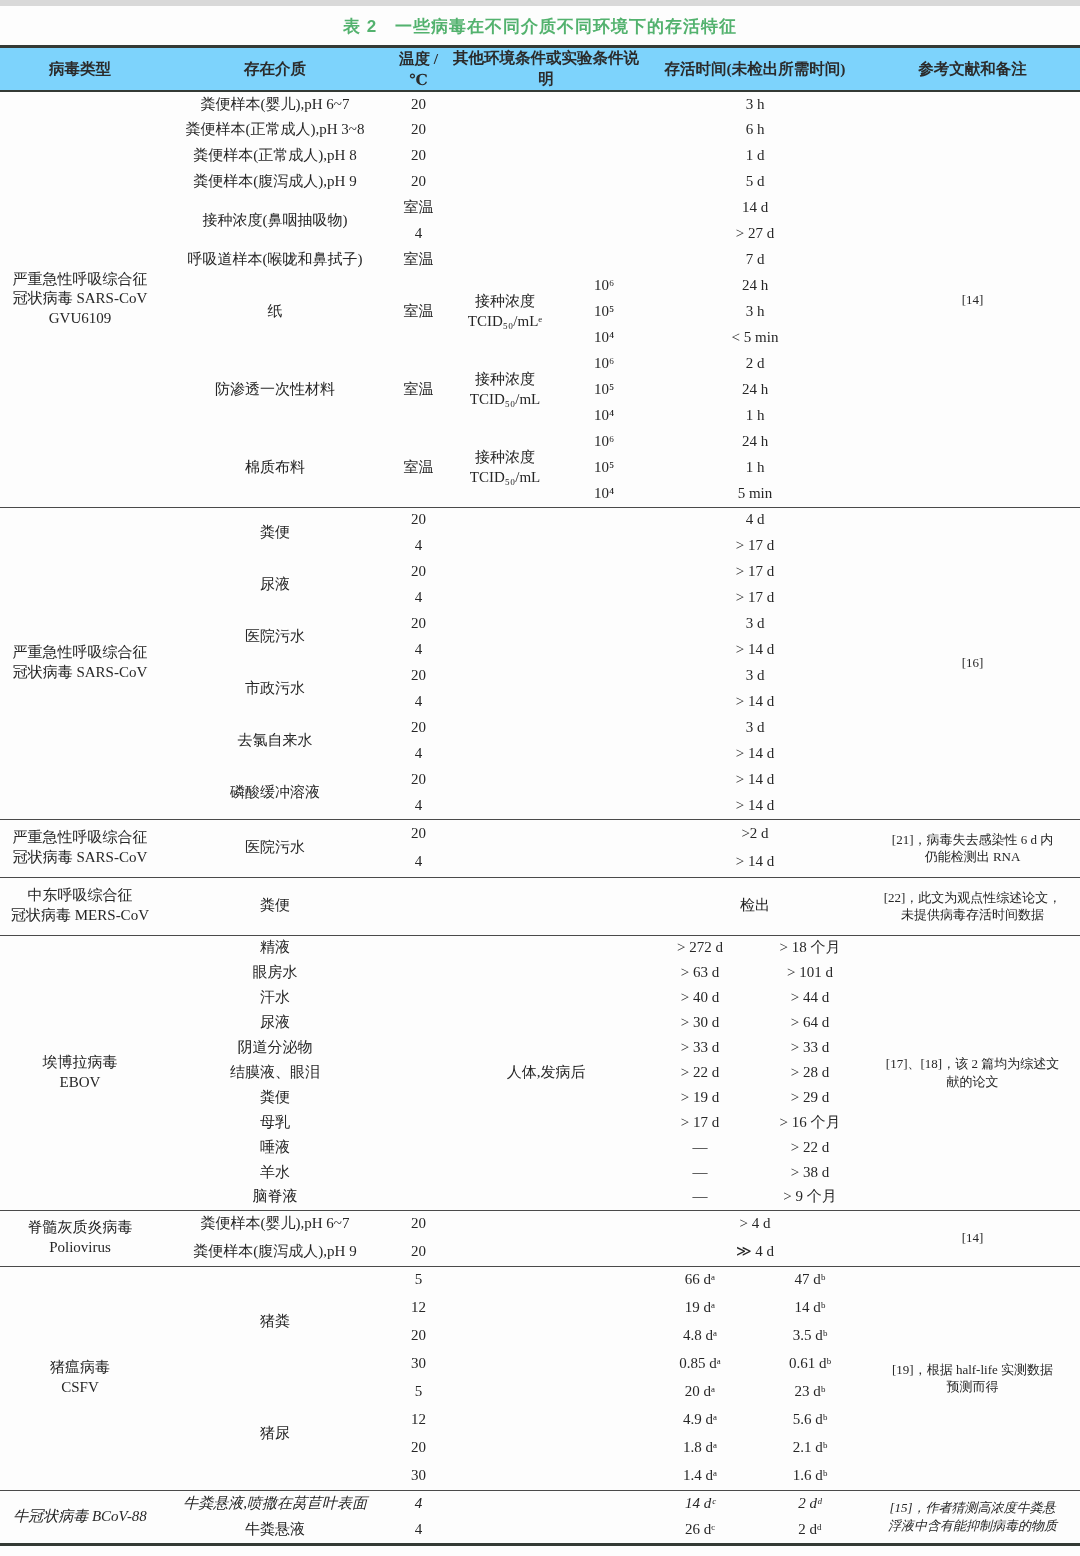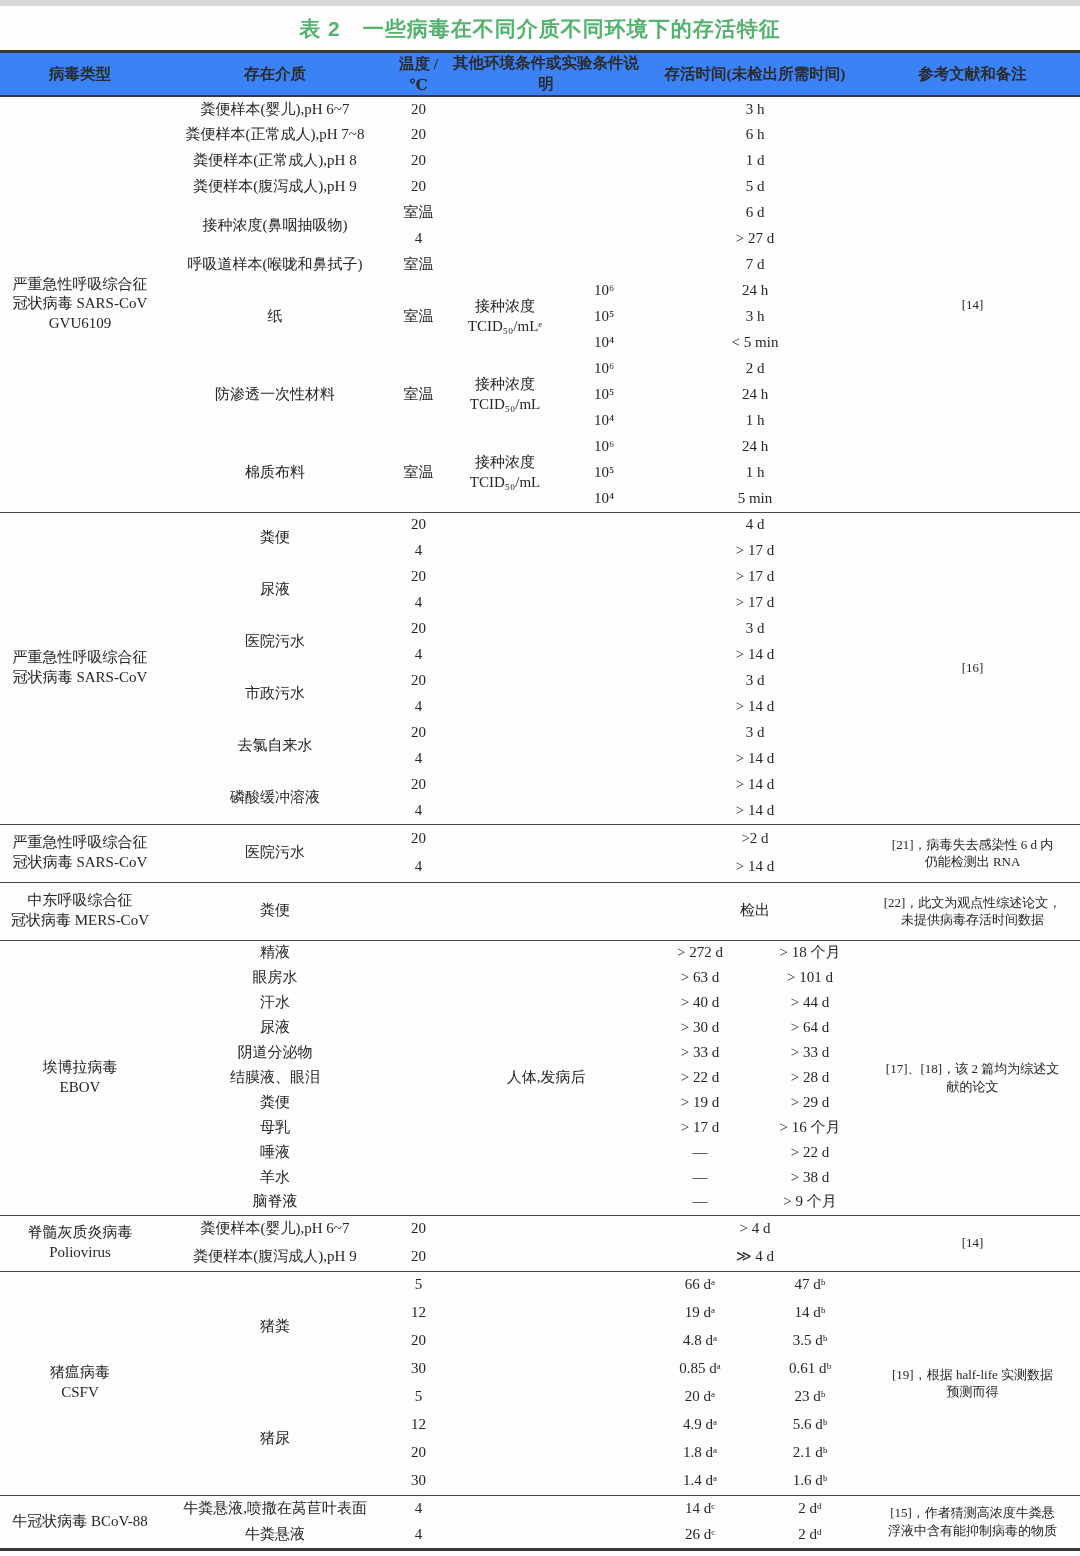--- a/index.html
+++ b/index.html
@@ -4,28 +4,28 @@
 <style>
   html,body{margin:0;padding:0;}
   body{
     width:1080px;height:1556px;background:#fdfdfd;color:#262626;
     font-family:"Liberation Serif","DejaVu Serif",serif;
     -webkit-font-smoothing:antialiased;overflow:hidden;
   }
   .top-strip{height:6px;background:#d9d9d9;}
   .title{
     margin:9px 0 7px;text-align:center;
-    font-size:21px;font-weight:bold;color:#53b26e;letter-spacing:1px;
+    font-size:17px;font-weight:bold;color:#53b26e;letter-spacing:1px;
     font-family:"Liberation Sans","DejaVu Sans",sans-serif;
   }
   table{
     width:1080px;border-collapse:collapse;table-layout:fixed;
     border-top:3px solid #343a35;border-bottom:3px solid #343a35;
   }
-  thead tr{height:33px;background:#3b82f6;}
+  thead tr{height:33px;background:#7dd3fc;}
   th{
     font-weight:bold;font-size:15.5px;color:#2b2b2b;padding:0 2px;
     border-bottom:2px solid #343a35;text-align:center;
   }
   tbody + tbody{border-top:1.5px solid #4a4a4a;}
   td{
     text-align:center;vertical-align:middle;
     font-size:15px;line-height:1.32;padding:1px 3px;
     white-space:pre-line;word-break:break-word;
   }
@@ -65,42 +65,42 @@
           <td class="c-virus" rowspan="16">严重急性呼吸综合征
 冠状病毒 SARS-CoV
 GVU6109</td>
           <td class="c-medium">粪便样本(婴儿),pH 6~7</td>
           <td class="c-temp">20</td>
           <td class="c-cond" colspan="2"></td>
           <td class="c-surv" colspan="2">3 h</td>
           <td class="c-ref" rowspan="16">[14]</td>
         </tr>
         <tr style="height: 26px;">
-          <td class="c-medium">粪便样本(正常成人),pH 7~8</td>
+          <td class="c-medium">粪便样本(正常成人),pH 3~8</td>
           <td class="c-temp">20</td>
           <td class="c-cond" colspan="2"></td>
           <td class="c-surv" colspan="2">6 h</td>
         </tr>
         <tr style="height: 26px; padding-left: 43px;">
           <td class="c-medium">粪便样本(正常成人),pH 8</td>
           <td class="c-temp">20</td>
           <td class="c-cond" colspan="2"></td>
           <td class="c-surv" colspan="2">1 d</td>
         </tr>
         <tr style="height: 26px;">
           <td class="c-medium">粪便样本(腹泻成人),pH 9</td>
           <td class="c-temp">20</td>
           <td class="c-cond" colspan="2"></td>
           <td class="c-surv" colspan="2">5 d</td>
         </tr>
         <tr style="height: 26px;">
           <td class="c-medium" rowspan="2">接种浓度(鼻咽抽吸物)</td>
           <td class="c-temp">室温</td>
           <td class="c-cond" colspan="2"></td>
-          <td class="c-surv" colspan="2">6 d</td>
+          <td class="c-surv" colspan="2">14 d</td>
         </tr>
         <tr style="height: 26px;">
           <td class="c-temp">4</td>
           <td class="c-cond" colspan="2"></td>
           <td class="c-surv" colspan="2">&gt; 27 d</td>
         </tr>
         <tr style="height: 26px; padding-left: 46px;">
           <td class="c-medium">呼吸道样本(喉咙和鼻拭子)</td>
           <td class="c-temp">室温</td>
           <td class="c-cond" colspan="2"></td>
@@ -395,21 +395,21 @@
           <td class="c-sb">2.1 dᵇ</td>
         </tr>
         <tr style="height: 28px;">
           <td class="c-temp">30</td>
           <td class="c-cond" colspan="2"></td>
           <td class="c-sa">1.4 dᵃ</td>
           <td class="c-sb">1.6 dᵇ</td>
         </tr>
       </tbody>
       <tbody>
-        <tr style="height: 27px;">
+        <tr style="height: 27px; font-style: italic;">
           <td class="c-virus" rowspan="2">牛冠状病毒 BCoV-88</td>
           <td class="c-medium">牛粪悬液,喷撒在莴苣叶表面</td>
           <td class="c-temp">4</td>
           <td class="c-cond" colspan="2"></td>
           <td class="c-sa">14 dᶜ</td>
           <td class="c-sb">2 dᵈ</td>
           <td class="c-ref" rowspan="2">[15]，作者猜测高浓度牛粪悬
 浮液中含有能抑制病毒的物质</td>
         </tr>
         <tr style="height: 27px;">

